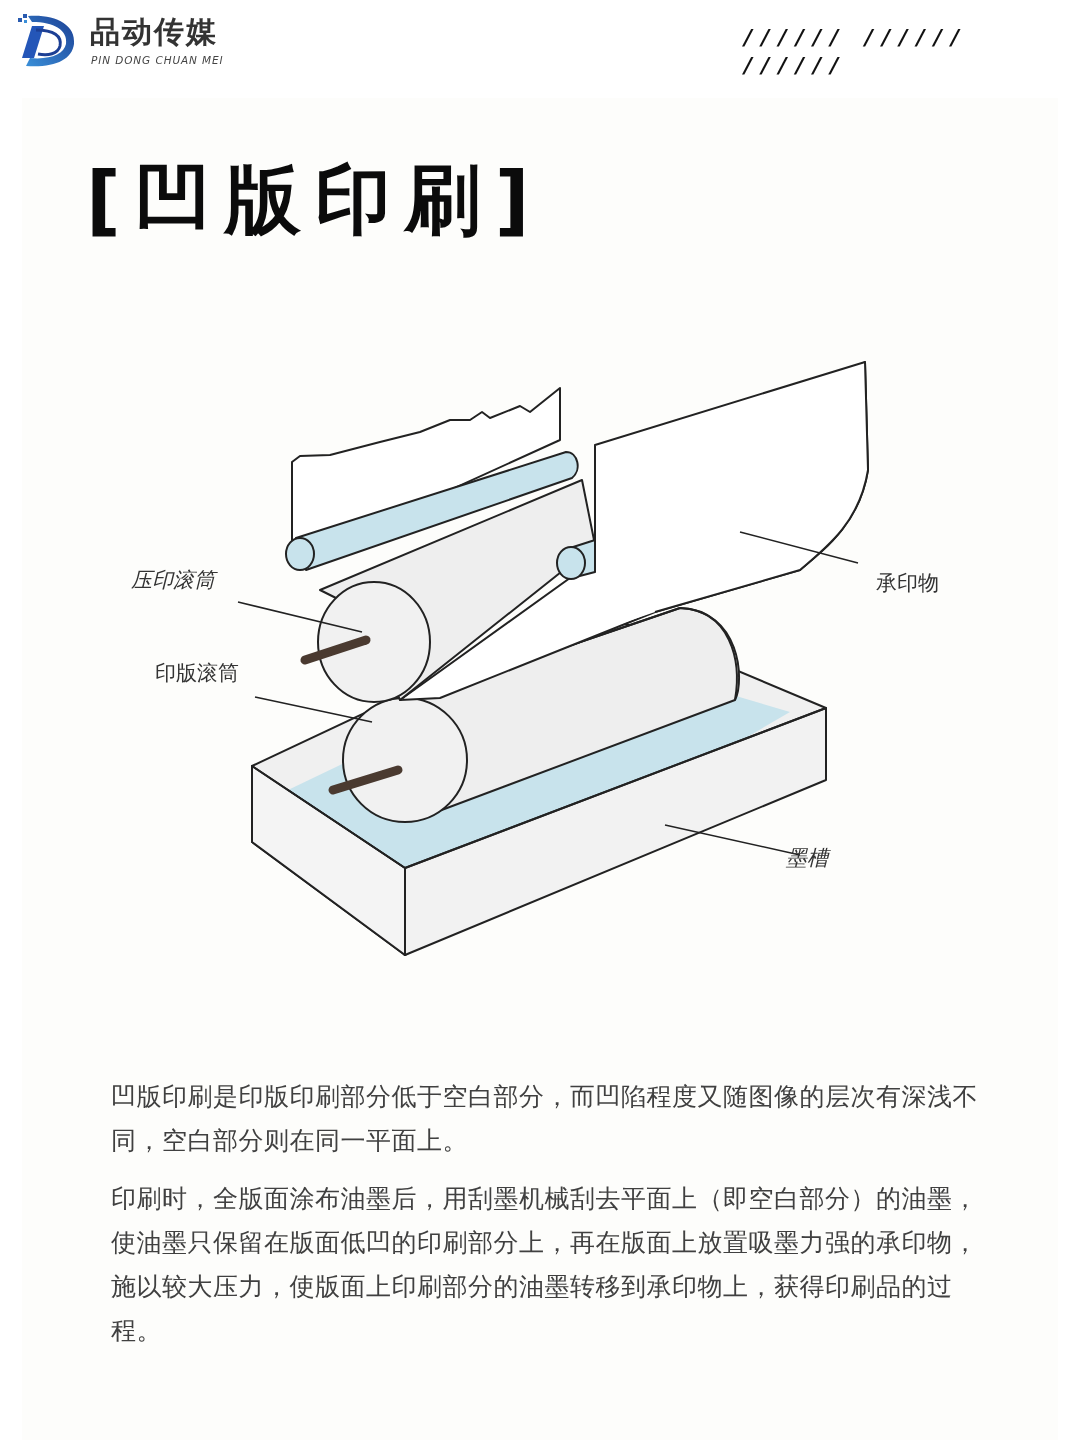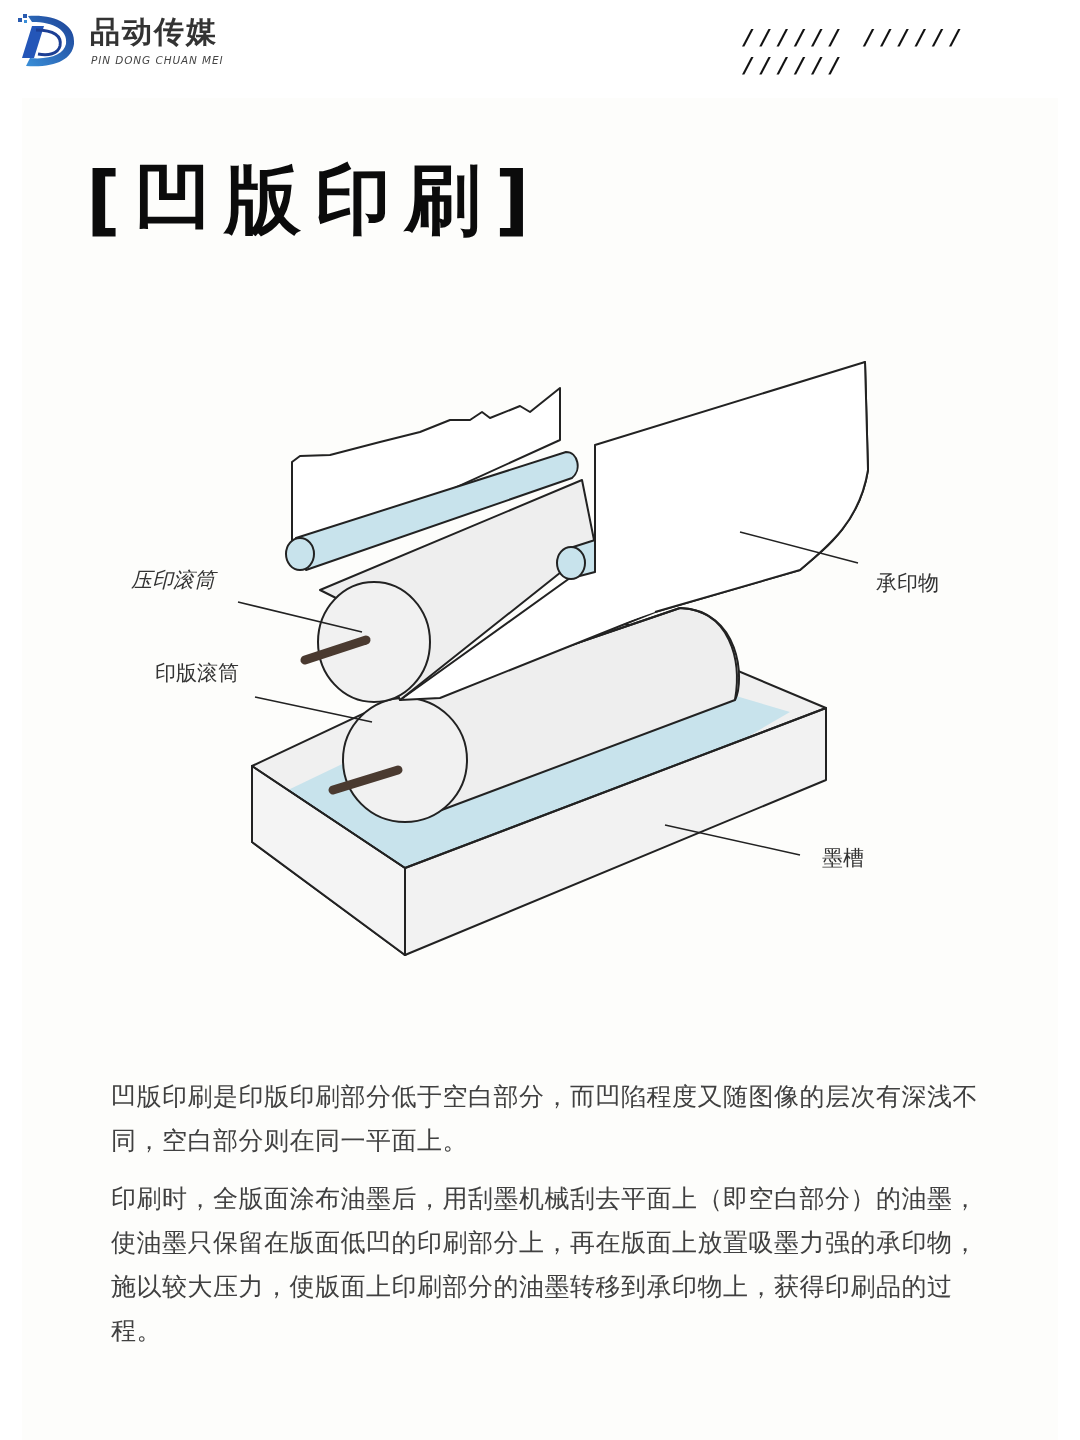--- a/index.html
+++ b/index.html
@@ -32,21 +32,21 @@
     position: absolute; left: 86px; top: 150px; font-size: 76px; font-weight: 900;
     color: #0b0b0b; letter-spacing: 14px; line-height: 100px; text-align: center;
   }
   .diagram { position: absolute; left: 0; top: 340px; width: 1080px; height: 640px; }
   .label {
     position: absolute; font-size: 21px; color: #333; line-height: 26px;
   }
   .lbl-imp { left: 131px; top: 567px; font-style: italic; }
   .lbl-plate { left: 155px; top: 660px; text-align: right; }
   .lbl-sub { left: 876px; top: 570px; }
-  .lbl-ink { left: 822px; top: 845px; }
+  .lbl-ink { left: 786px; top: 845px; font-style: italic; }
   .body-text {
     position: absolute; left: 111px; width: 870px; font-size: 25px; color: #404040;
     line-height: 44px; letter-spacing: 0.5px;
   }
   .para-1 { top: 1050px; }
   .para-2 { top: 1152px; }
 </style>
 </head>
 <body>
 

